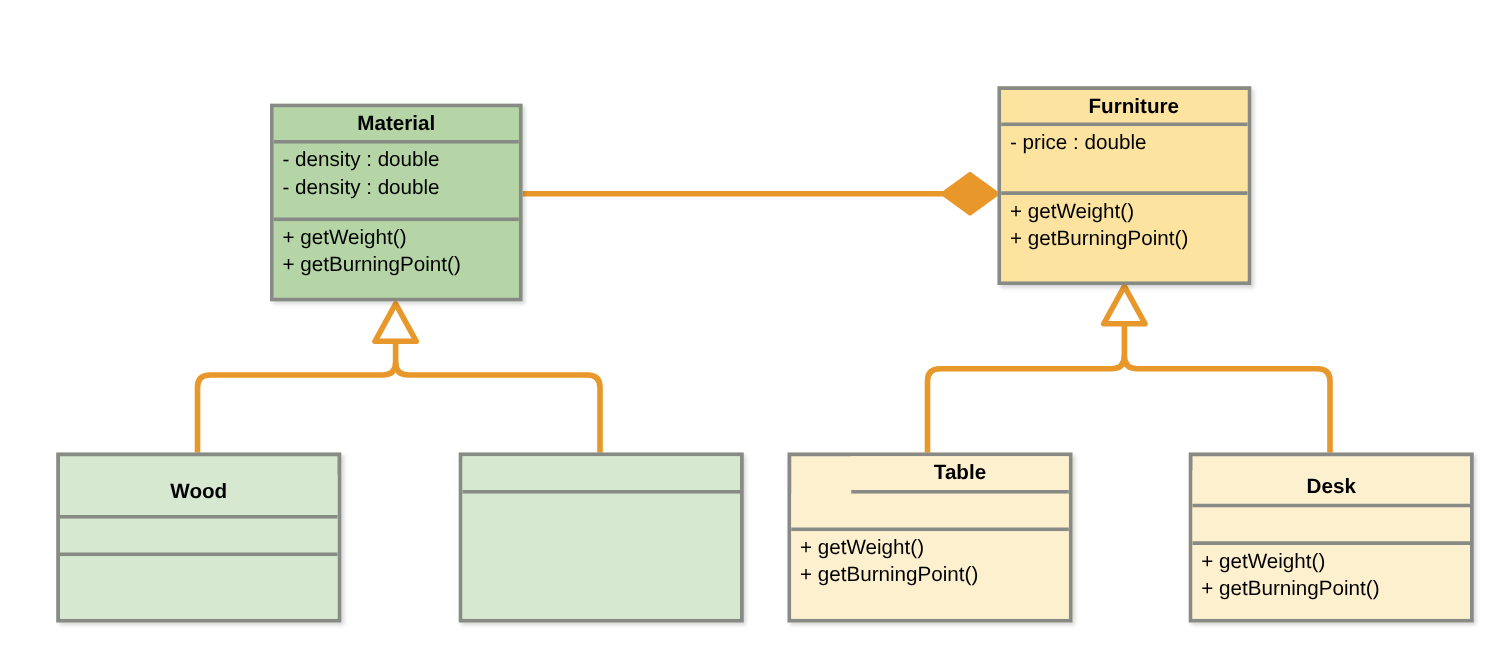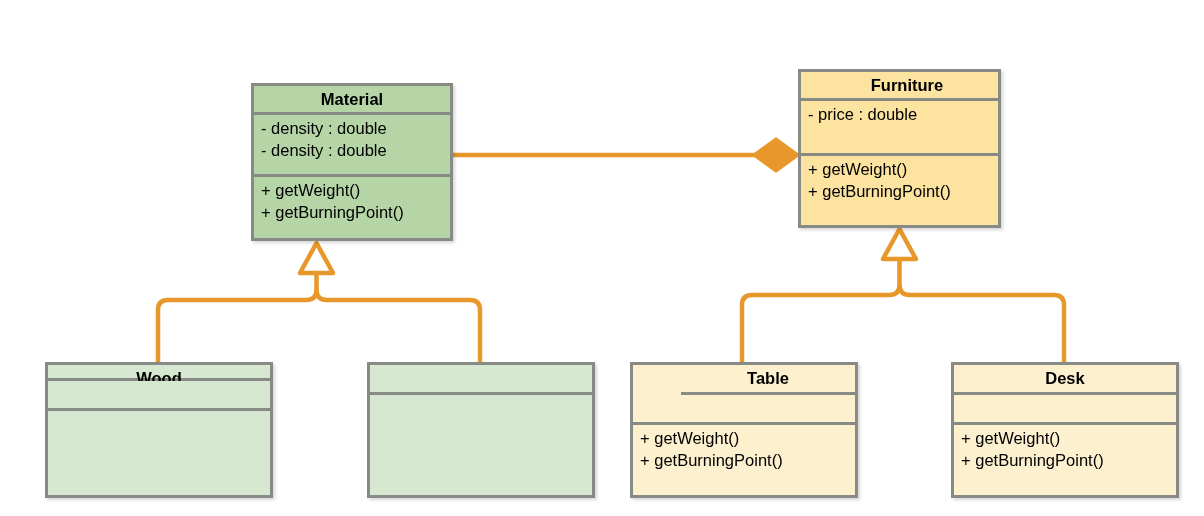--- a/index.html
+++ b/index.html
@@ -68,21 +68,21 @@
     color: #000000;
     line-height: 1.32;
     flex: 1 1 auto;
   }
 
   .uml-line {
     white-space: pre;
   }
 
   
-  .fill-green-dark { background: #b5d5a7; margin-left: 35px; }
+  .fill-green-dark { background: #b5d5a7; }
   .fill-green-dark .uml-name-row,
   .fill-green-dark .uml-attrs,
   .fill-green-dark .uml-ops { background: #b5d5a7; }
 
   .fill-green-light { background: #d6e8d0; }
   .fill-green-light .uml-name-row,
   .fill-green-light .uml-attrs,
   .fill-green-light .uml-ops { background: #d6e8d0; }
 
   .fill-amber-dark { background: #fce3a0; }
@@ -98,33 +98,33 @@
   
   #class-material  { left: 216px; top: 83px;  width: 202px; height: 158px; }
   #class-material  .uml-name-row { height: 29px; }
   #class-material  .uml-attrs    { height: 62px; }
 
   #class-furniture { left: 798px; top: 69px;  width: 203px; height: 159px; }
   #class-furniture .uml-name-row { height: 29px; padding-left: 21px; }
   #class-furniture .uml-attrs    { height: 55px; }
 
   #class-wood      { left: 45px;  top: 362px; width: 228px; height: 136px; }
-  #class-wood      .uml-name-row { height: 16px; }
+  #class-wood      .uml-name-row { height: 35px; margin-top: 15px; }
   #class-wood      .uml-attrs    { height: 30px; }
 
   #class-plastic   { left: 367px; top: 362px; width: 228px; height: 136px; }
   #class-plastic   .uml-name-row { height: 30px; }
   #class-plastic   .uml-attrs    { height: 30px; }
 
   #class-table     { left: 630px; top: 362px; width: 228px; height: 136px; }
   #class-table     .uml-name-row { height: 30px; margin-left: 48px; }
   #class-table     .uml-attrs    { height: 30px; }
 
   #class-desk      { left: 951px; top: 362px; width: 228px; height: 136px; }
-  #class-desk      .uml-name-row { height: 30px; }
+  #class-desk      .uml-name-row { height: 30px; margin-top: 11px; }
   #class-desk      .uml-attrs    { height: 30px; }
 </style>
 </head>
 <body>
 
 <div id="diagram-canvas">
 
   <svg id="connector-layer" viewBox="0 0 1204 516">
 
     <g>

